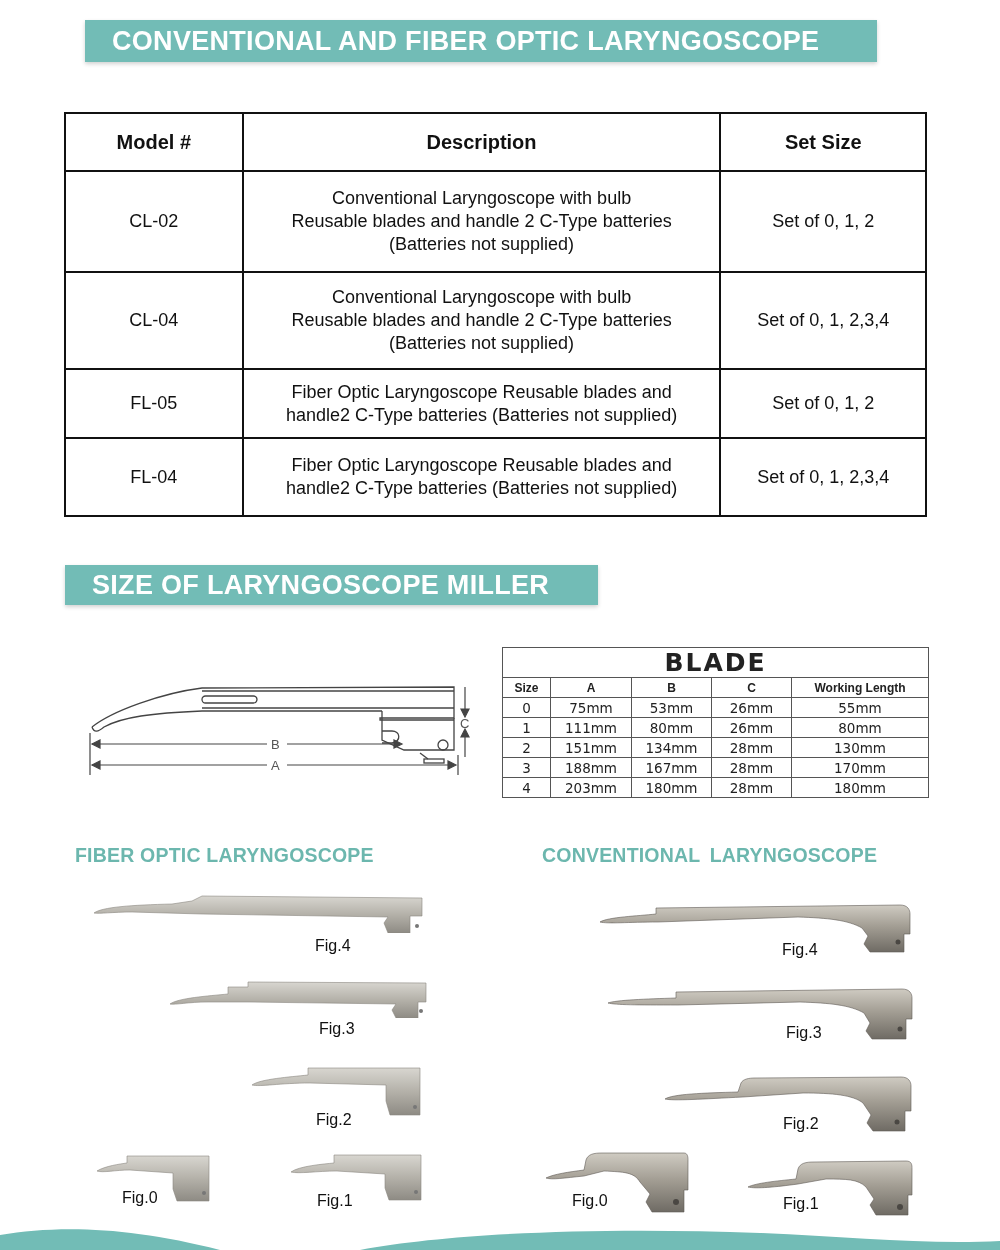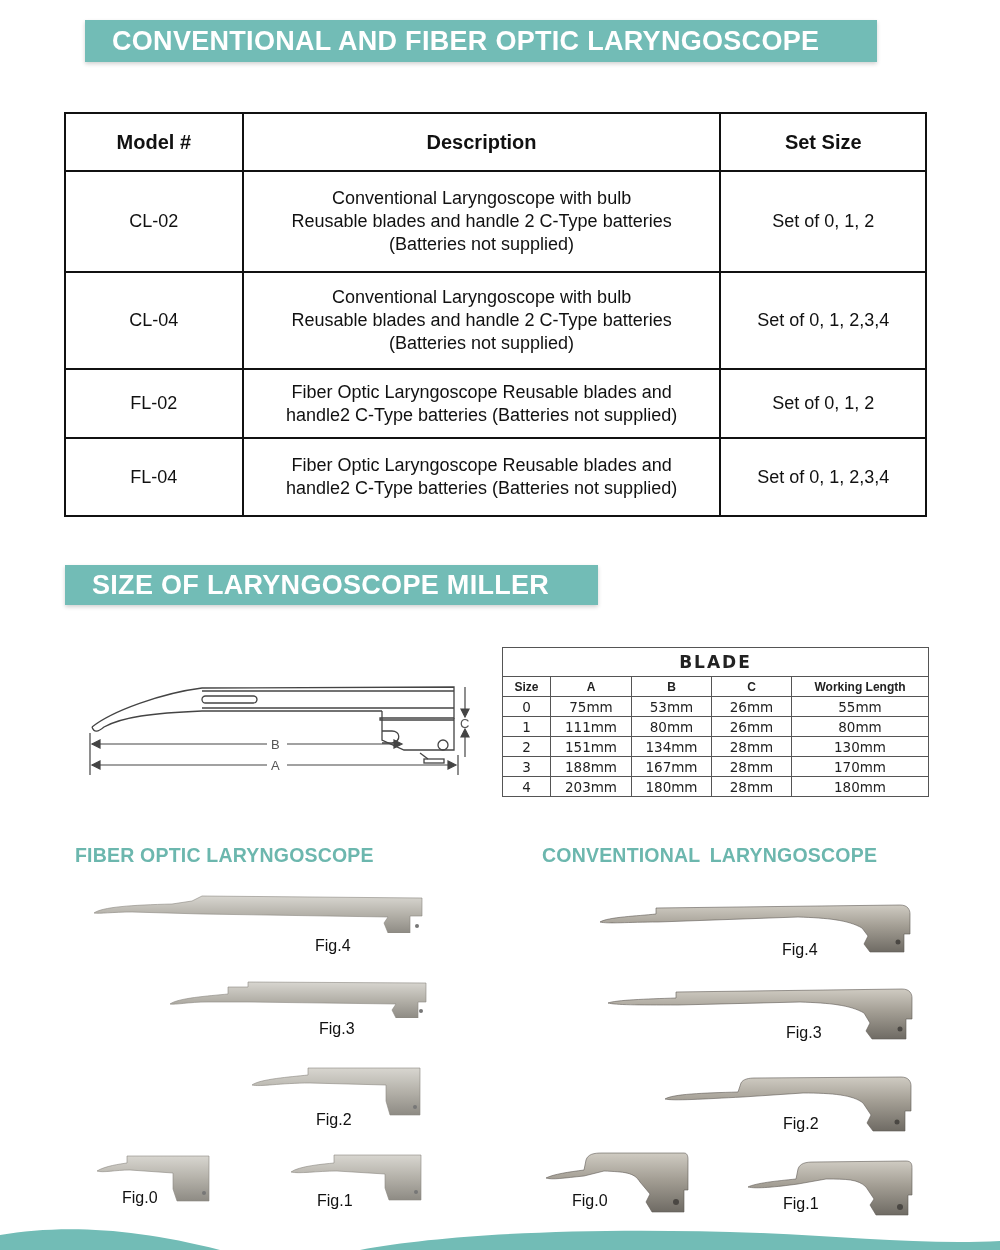--- a/index.html
+++ b/index.html
@@ -30,21 +30,21 @@
   table.models tr.r0 td { height: 97px; }
   table.models tr.r1 td { height: 93px; }
   table.models tr.r2 td { height: 65px; }
   table.models tr.r3 td { height: 74px; }
 
   table.blade {
     position: absolute; left: 502px; top: 647px; width: 427px;
     border-collapse: collapse; font-size: 14px; color: #222;
   }
   table.blade td, table.blade th { border: 1px solid #555; text-align: center; padding: 0; height: 19px; }
-  table.blade th.title { font-size: 17px; letter-spacing: 2px; height: 28px; font-weight: bold; font-family: "DejaVu Sans", sans-serif;}
+  table.blade th.title { font-size: 25px; letter-spacing: 2px; height: 28px; font-weight: bold; font-family: "DejaVu Sans", sans-serif;}
   table.blade th.hd { font-weight: bold; font-family: Liberation Sans, sans-serif; font-size: 12px; }
   table.blade td { font-family: "DejaVu Sans", sans-serif; font-size: 13.5px; }
 
   #diagram { position: absolute; left: 82px; top: 675px; width: 390px; height: 105px; }
 
   .subhead {
     position: absolute; color: #6cb7ae; font-weight: bold; font-size: 19.5px; letter-spacing: 0.2px;
   }
   #sub-fiber { left: 75px; top: 844px; }
   #sub-conv { left: 542px; top: 844px; word-spacing: 4px; text-align: center; }
@@ -87,21 +87,21 @@
     <tr class="r1">
       <td>CL-04</td>
       <td>
         <div>Conventional Laryngoscope with bulb</div>
         <div>Reusable blades and handle 2 C-Type batteries</div>
         <div>(Batteries not supplied)</div>
       </td>
       <td>Set of 0, 1, 2,3,4</td>
     </tr>
     <tr class="r2">
-      <td>FL-02</td>
+      <td>FL-05</td>
       <td>
         <div>Fiber Optic Laryngoscope Reusable blades and</div>
         <div>handle2 C-Type batteries (Batteries not supplied)</div>
       </td>
       <td>Set of 0, 1, 2</td>
     </tr>
     <tr class="r3">
       <td>FL-04</td>
       <td>
         <div>Fiber Optic Laryngoscope Reusable blades and</div>

